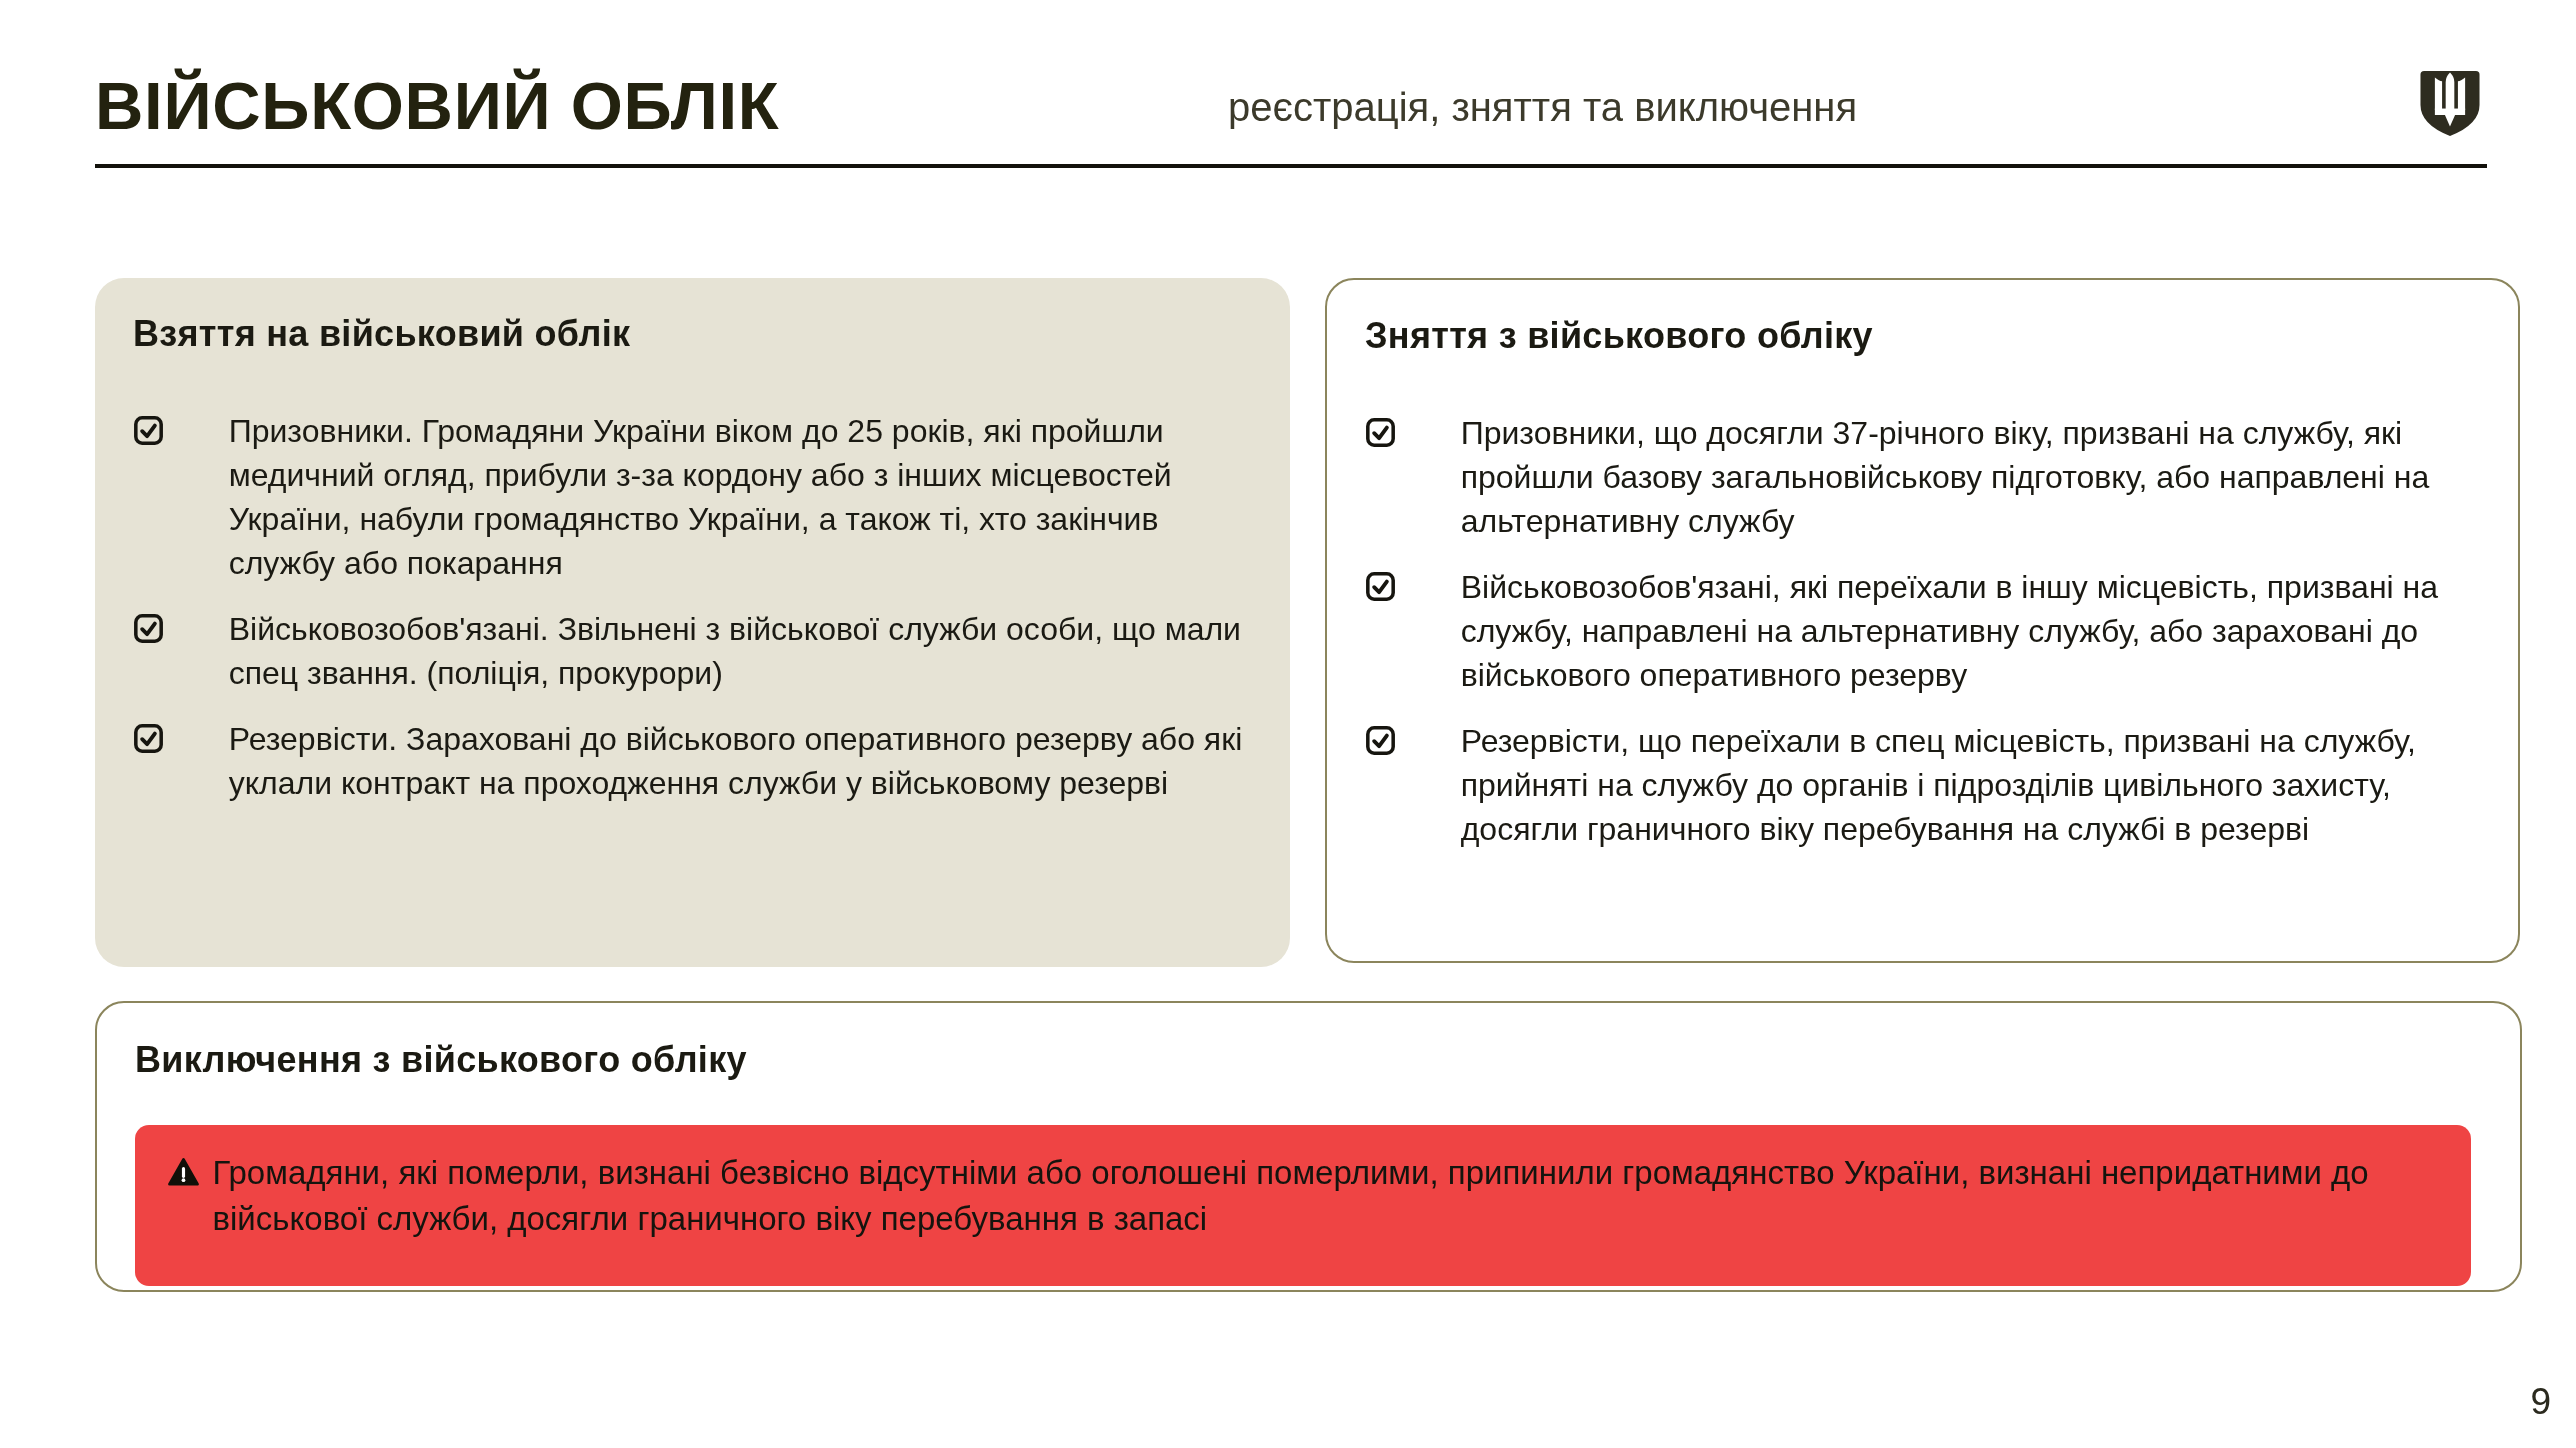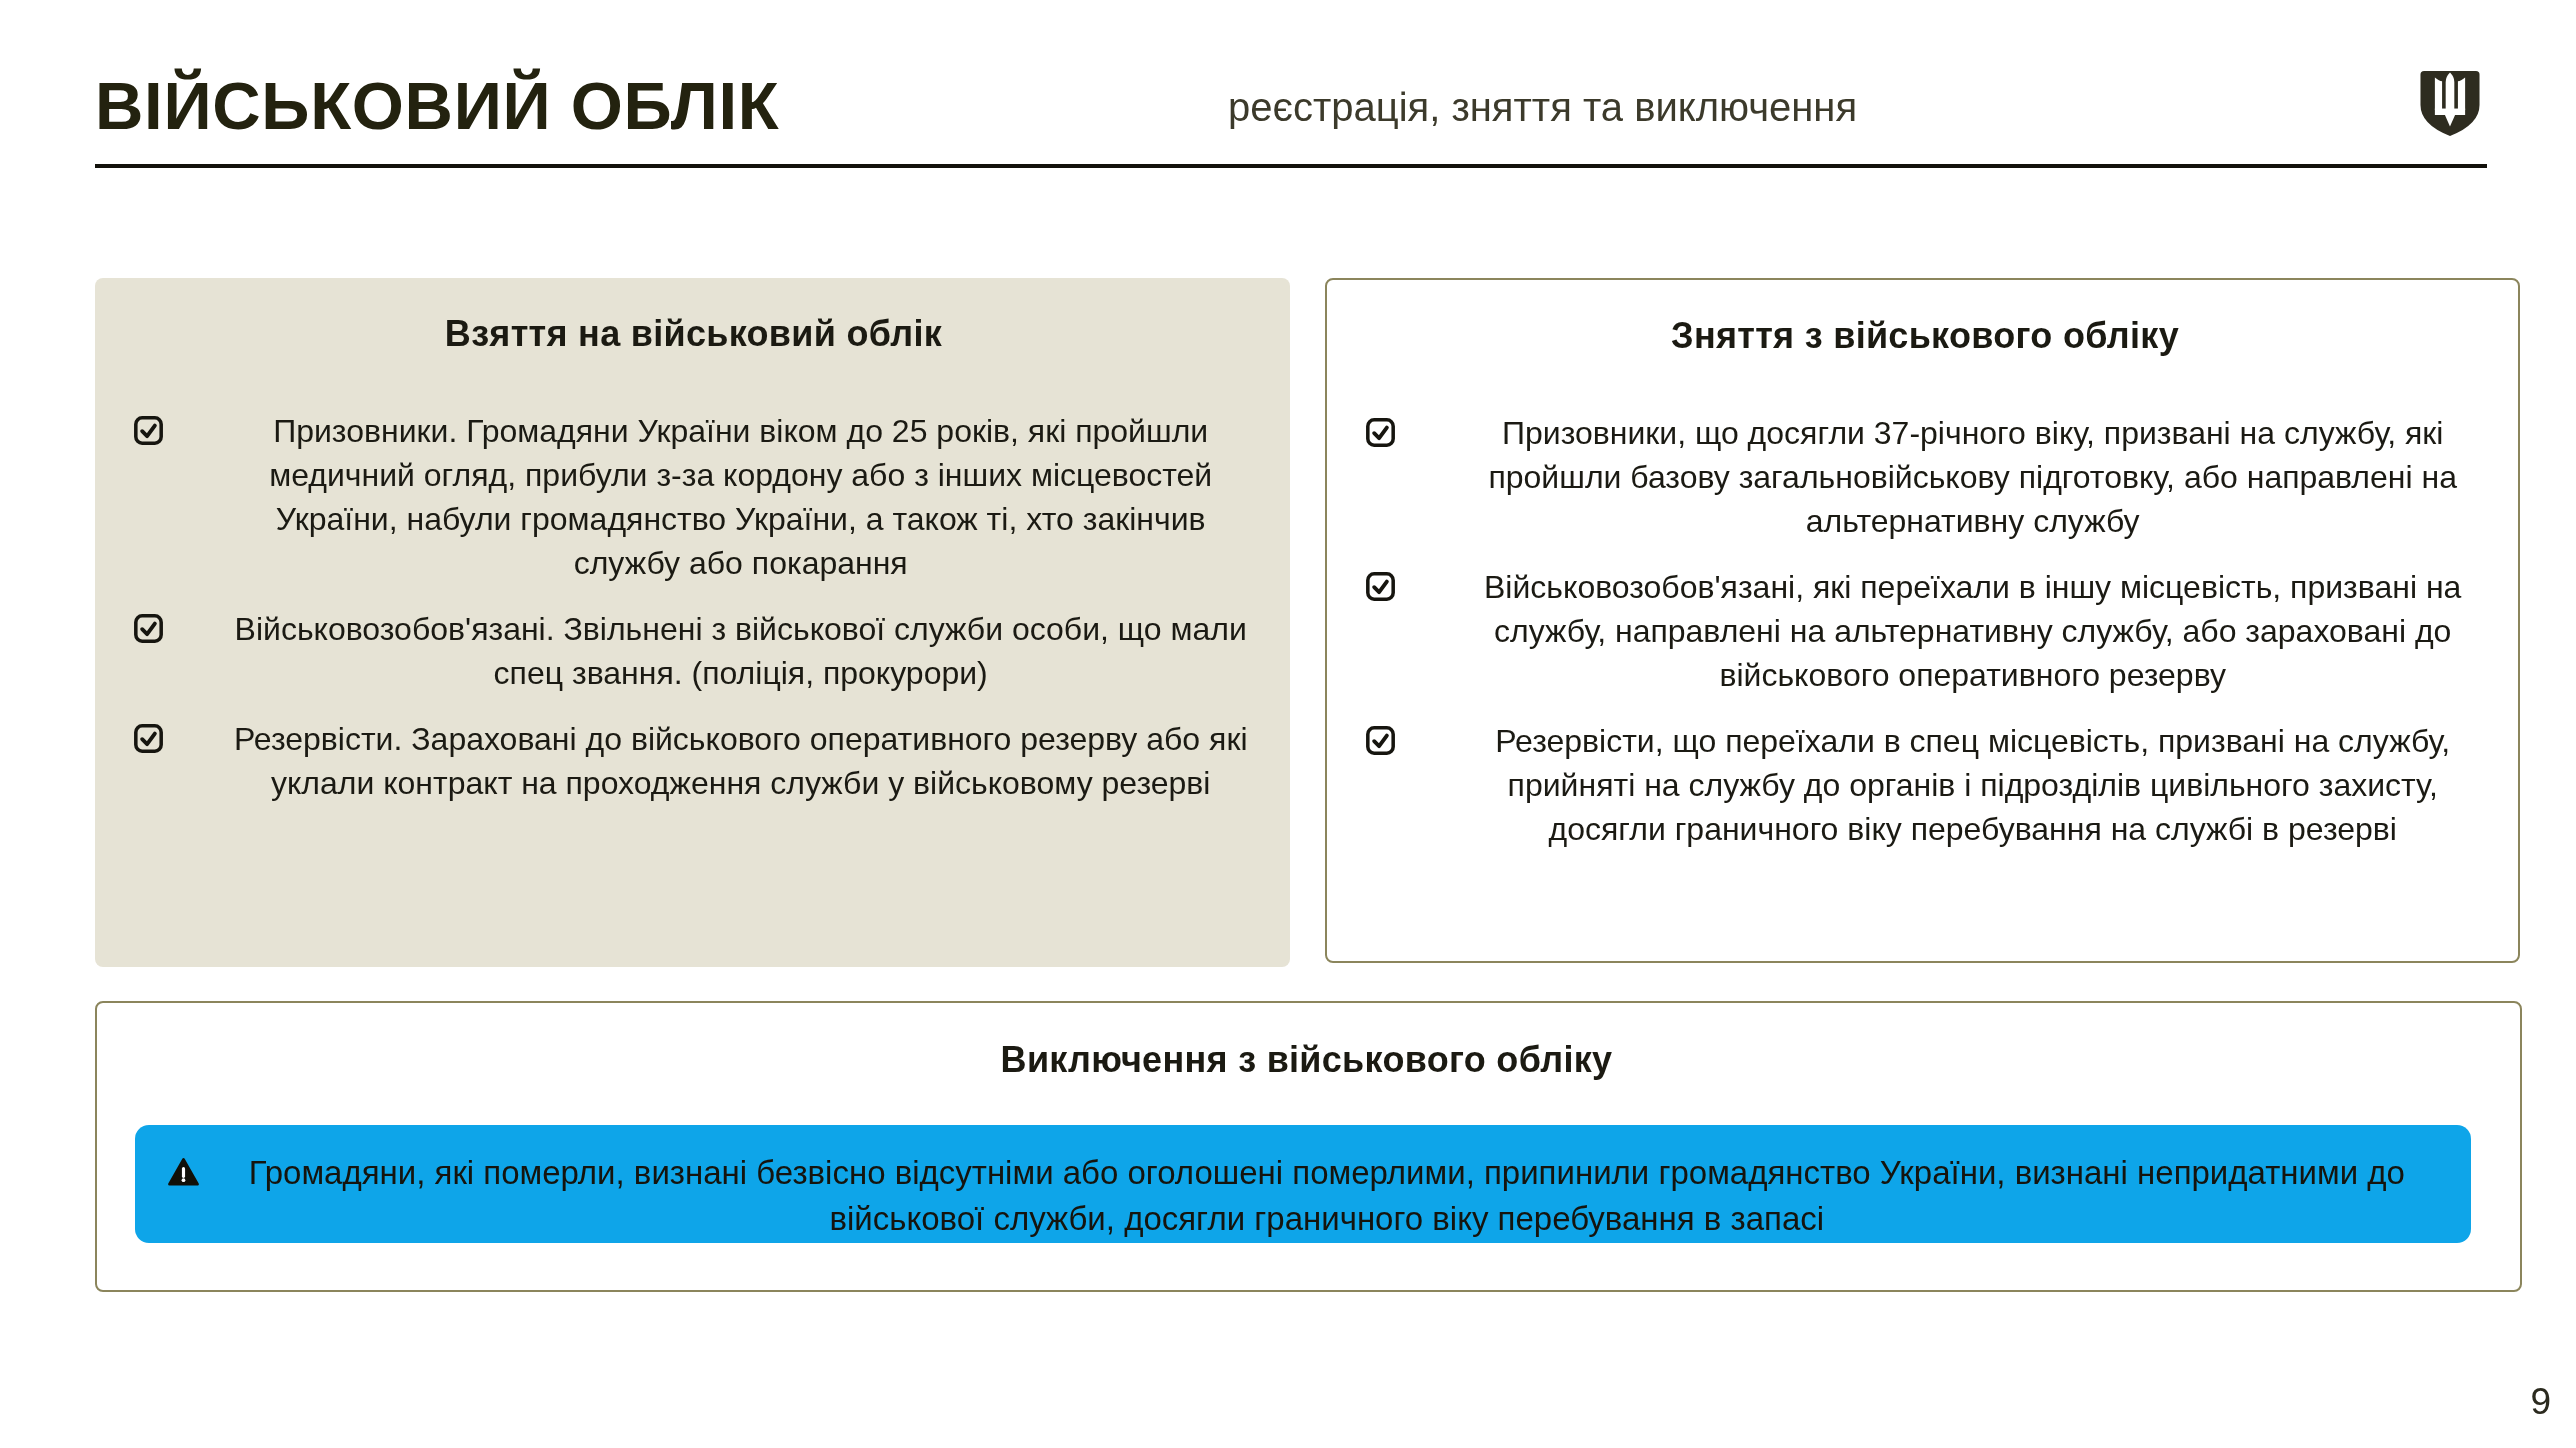--- a/index.html
+++ b/index.html
@@ -20,44 +20,44 @@
     position:absolute; left:1228px; top:85px;
     font-size:40px; font-weight:400; color:#3c3a2b;
   }
   .logo{ position:absolute; left:2414px; top:63px; width:72px; height:81px; }
   .rule{
     position:absolute; left:95px; top:164px; width:2392px; height:3.5px;
     background:#12110b;
   }
 
   
-  .card{ position:absolute; border-radius:8px;text-align:center; }
+  .card{ position:absolute; border-radius:29px; }
   .card h2{
     font-size:36px; font-weight:700; color:#1b1a12; letter-spacing:0.3px;
   }
   .card-beige{ background:#e6e3d5; }
   .card-outline{ background:#ffffff; border:2.1px solid #8b855c; }
 
   .card-registration{ left:95px; top:278px; width:1195px; height:689px; padding:35px 36px 0 38px; }
   .card-removal     { left:1325px; top:278px; width:1195px; height:685px; padding:35px 33px 4px 38px; }
   .card-exclusion   { left:95px; top:1001px; width:2427px; height:291px; padding:36px 42px 0 38px; }
 
   ul.checklist{ list-style:none; margin-top:54px; }
   ul.checklist li{ display:flex; align-items:flex-start; margin-bottom:22px;gap:48px; }
   .checkbox{ width:31px; height:31px; flex:0 0 31px; margin-top:5.6px; }
   ul.checklist .item-text{
     margin-left:16.7px; font-size:32px; line-height:44px; color:#1b1a13;
     max-width:1024px;
   }
 
   
   .warning-box{
-    position:absolute; left:38px; top:122px; width:2336px; height:118px;
-    background:#0ea5e9; border-radius:14px;
-    display:flex; align-items:flex-start; padding:25px 42px 0 32px;gap:12px;
+    position:absolute; left:38px; top:122px; width:2336px; height:161px;
+    background:#ef4444; border-radius:14px;
+    display:flex; align-items:flex-start; padding:25px 42px 0 32px;
   }
   .warning-icon{ width:33px; height:33px; flex:0 0 33px; margin-top:5.6px; }
   .warning-text{
     margin-left:12.5px; font-size:33px; line-height:46px; font-weight:500; color:#15140e;
   }
 
   
   .page-number{
     position:absolute; right:25px; top:1381px;
     font-size:37px; color:#2b2a1e;

